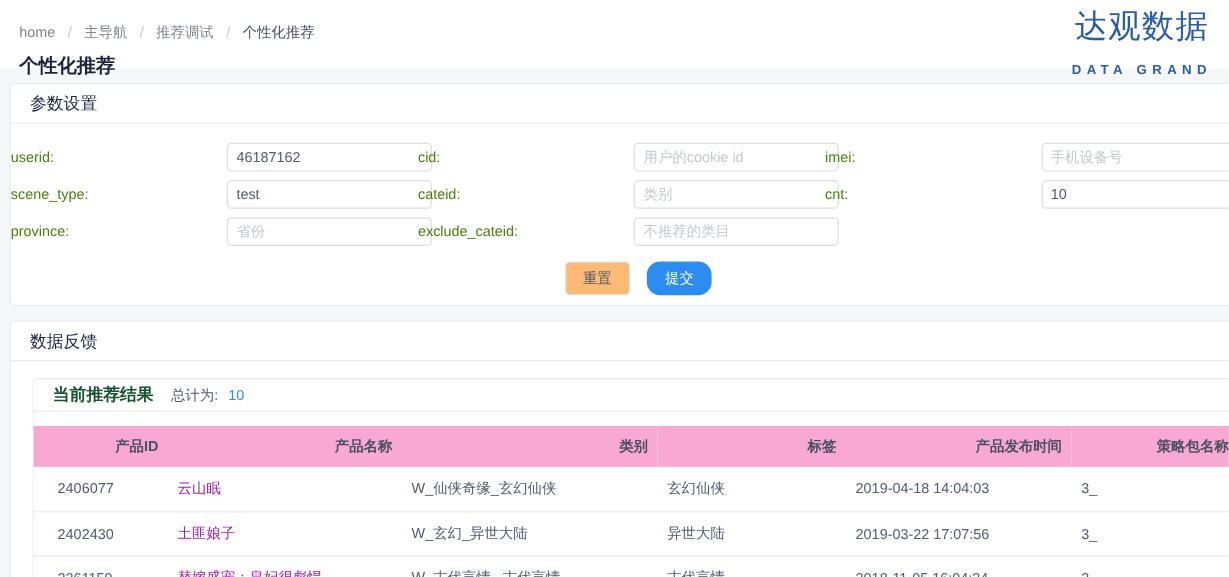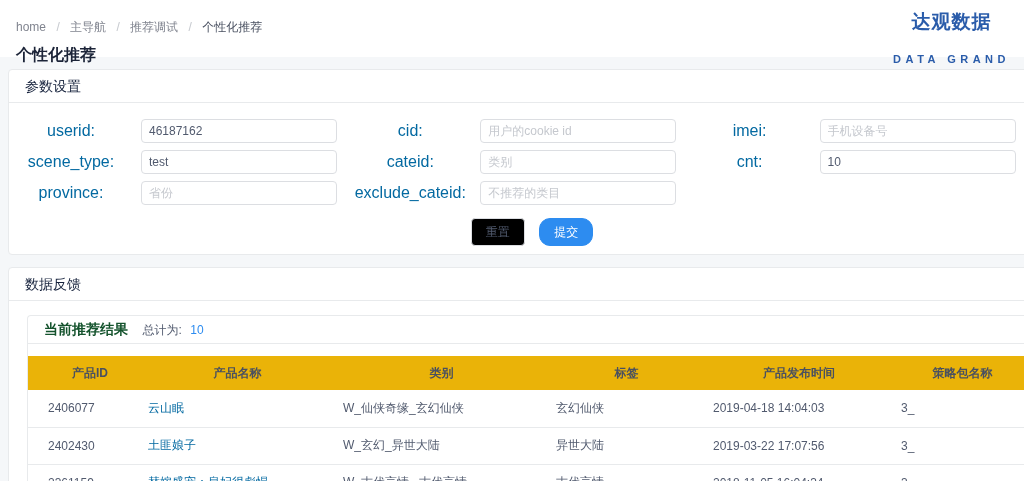--- a/index.html
+++ b/index.html
@@ -28,21 +28,21 @@
     font-weight: 700;
     color: #1c2438;
   }
   .logo {
     position: absolute;
     top: 7px; right: 14px;
     text-align: center;
     user-select: none;
   }
   .logo-cn {
-    font-size: 19px; font-weight: 700;
+    font-size: 27px; font-weight: 400;
     color: #2a5caa; letter-spacing: 1px; line-height: 30px;
   }
   .logo-en {
     font-size: 11px; font-weight: 700;
     color: #2a5caa; letter-spacing: 4.5px; margin-top: 16px;
   }
   
   .card {
     background: #fff;
     border: 1px solid #e8eaec;
@@ -56,49 +56,50 @@
     color: #17233d;
     line-height: 16px;
   }
   
   .form-body { padding: 16px 0 0 0; }
   .form-row { display: flex; margin-bottom: 7px; }
   .form-item { width: 33.33%; display: flex; align-items: center; }
   .form-label {
     flex: none;
     width: 132px;
-    text-align: center;
+    text-align: left;
     padding-right: 8px;
-    font-size: 16px;
-    color: #0369a1;
+    font-size: 12px;
+    color: #4d7c0f;
   }
   .form-input {
     width: 196px; height: 24px;
     border: 1px solid #dcdee2;
     border-radius: 4px;
     padding: 0 7px;
     font-size: 12px;
     color: #515a6e;
     outline: none;
     background: #fff;
     font-family: inherit;
+    margin-left: 48px;
   }
   .form-input::placeholder { color: #c5c8ce; }
   .form-actions { text-align: center; padding: 6px 0 8px 28px; }
   .btn {
     display: inline-block;
     font-size: 12px;
     line-height: 1;
     padding: 7px 14px;
     border-radius: 4px;
     cursor: pointer;
     border: 1px solid transparent;
     font-family: inherit;
   }
-  .btn-default { background: #000000; border-color: #dcdee2; color: #515a6e; }
+  .btn-default { background: #fdba74; border-color: #dcdee2; color: #515a6e; }
   .btn-primary { background: #2d8cf0; border-color: #2d8cf0; color: #fff; margin-left: 10px; border-radius: 11px; }
   
   .feedback-body { padding: 14px 0 0 18px; }
   .result-panel {
     border: 1px solid #e8eaec;
     border-right: none;
     border-radius: 4px 0 0 4px;
     margin-right: -5px;
     background: #fff;
   }
@@ -111,37 +112,37 @@
   .panel-total-label { font-size: 12px; color: #515a6e; margin-left: 10px; }
   .panel-total-value { font-size: 12px; color: #2d8cf0; margin-left: 4px; }
   .result-table {
     width: 100%;
     border-collapse: collapse;
     margin-top: 12px;
     font-size: 12px;
     table-layout: fixed;
   }
   .result-table thead th {
-    background: #eab308;
+    background: #f9a8d4;
     color: #495060;
     font-weight: 700;
-    text-align: center;
+    text-align: right;
     height: 34px;
     padding: 0 8px;
     white-space: nowrap;
   }
   .result-table tbody td {
     height: 37px;
     padding: 0 8px;
     border-bottom: 1px solid #e8eaec;
     color: #515a6e;
     white-space: nowrap;
   }
   .result-table th.first, .result-table td.first { padding-left: 20px; }
-  .link { color: #0369a1; cursor: pointer; text-decoration: none; }
+  .link { color: #a21caf; cursor: pointer; text-decoration: none; }
 </style>
 </head>
 <body>
 
 <div class="top-header">
   <div class="breadcrumb">
     <span class="crumb">home</span>
     <span class="sep">/</span>
     <span class="crumb">主导航</span>
     <span class="sep">/</span>

